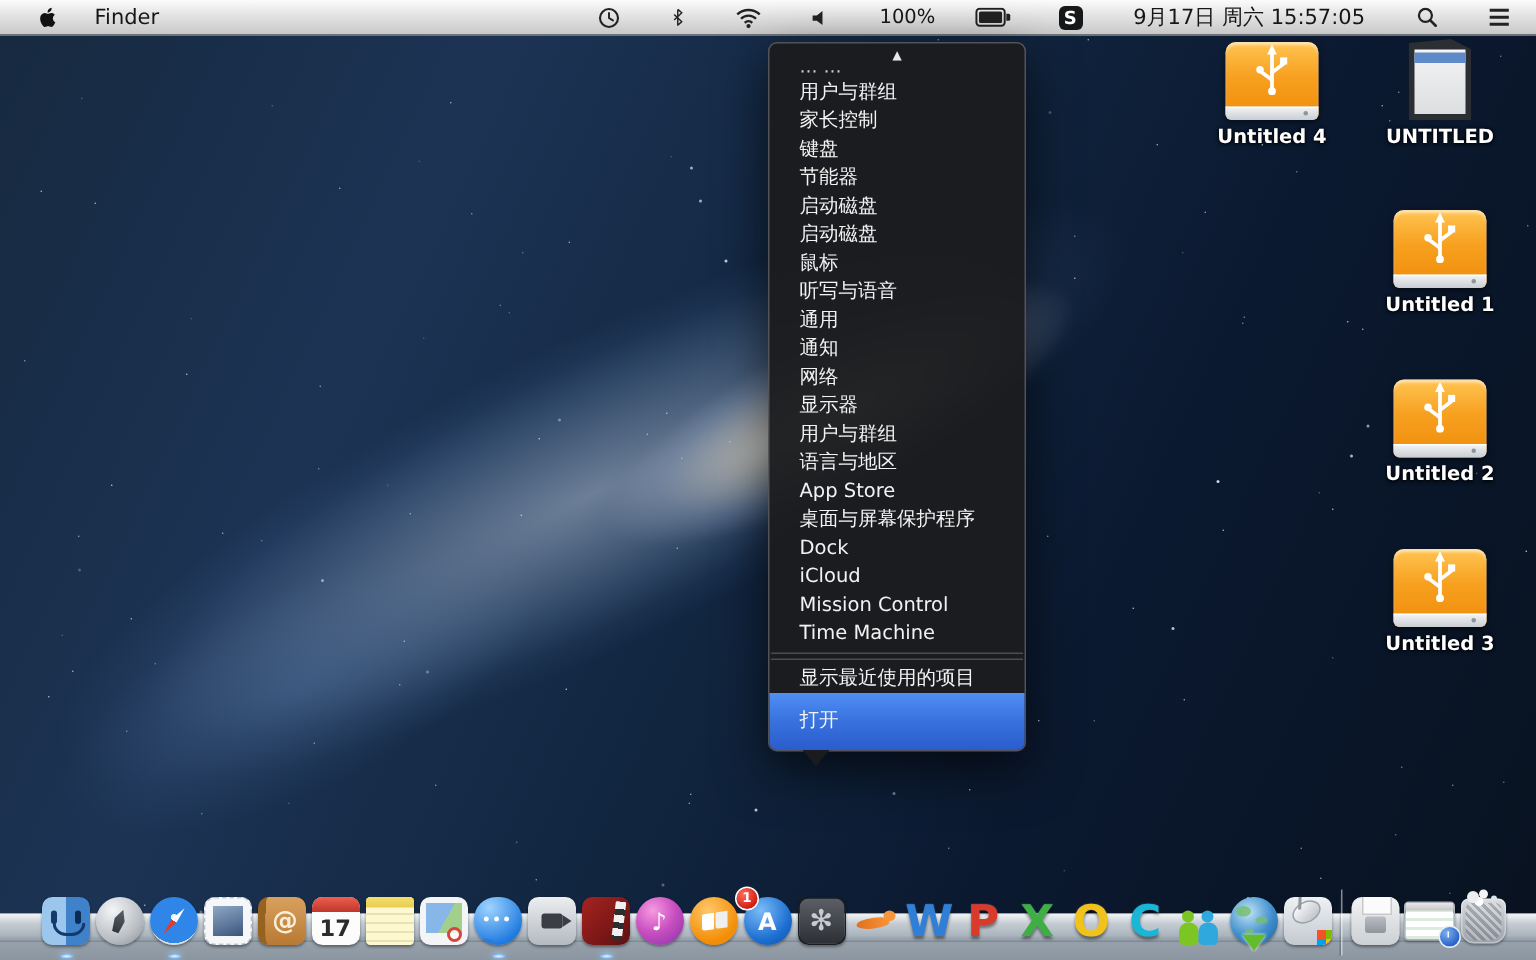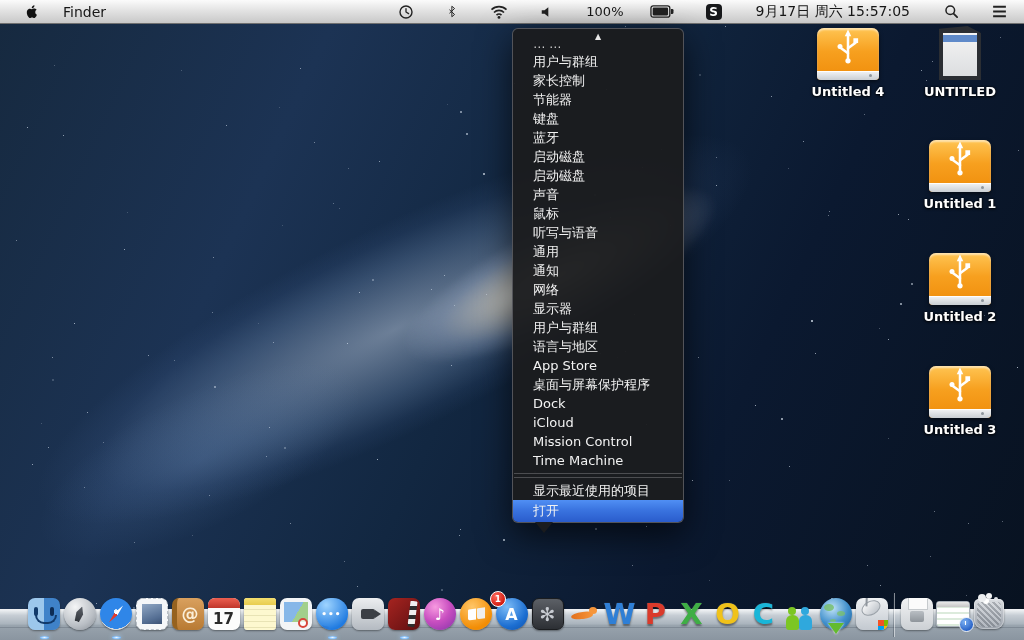--- a/index.html
+++ b/index.html
@@ -61,21 +61,21 @@
   .popup::after{content:"";position:absolute;left:22px;bottom:-11px;
     border-left:9px solid transparent;border-right:9px solid transparent;
     border-top:11px solid rgba(27,28,30,.97);}
   .pm-scroll{height:11px;text-align:center;font-size:8px;line-height:10px;color:#e8e8e8;}
   .pm-clipped{height:9px;overflow:hidden;padding:0 0 0 20px;color:#cfcfcf;font-size:12px;
     transform:translateY(-3px);letter-spacing:4px;}
   .pm-item{height:19px;line-height:19px;padding:0 12px 0 20px;white-space:nowrap;display:flex;align-items:center;}
   .pm-item span{flex:0 0 auto;}
   .pm-arrow{margin-left:auto;font-size:9px;color:#e6e6e6;}
   .pm-sep{height:1px;margin:3px 1px;background:rgba(255,255,255,.22);}
-  .pm-open{height:22px;line-height:22px;border-radius:0 0 5px 5px;
+  .pm-open{height:38px;line-height:22px;border-radius:0 0 5px 5px;
     background:linear-gradient(180deg,#508ff4 0%,#3a74e0 45%,#2a5ccc 100%);}
 
   
   .dock-shelf{position:absolute;left:0;right:0;bottom:0;height:30px;z-index:10;
     background:linear-gradient(180deg,#eef1f3 0%,#c6cdd4 18%,#aab4bd 46%,#98a3ad 52%,#8a95a0 100%);
     border-top:1px solid rgba(255,255,255,.85);}
   .dock-shelf::after{content:"";position:absolute;left:0;right:0;bottom:12px;height:1px;background:rgba(110,120,132,.55);}
   .dock-icons{position:absolute;left:26px;bottom:9px;display:flex;align-items:flex-end;gap:1px;z-index:20;}
   .dk{position:relative;width:35px;height:34px;flex:0 0 auto;display:flex;align-items:center;justify-content:center;}
   .light{position:absolute;left:50%;bottom:-8px;width:9px;height:3px;margin-left:-4px;border-radius:50%;
@@ -450,26 +450,24 @@
     <div class="di-label">Untitled 3</div>
   </div>
 
   <div class="popup">
     <div class="pm-scroll">▲</div>
     <div class="pm-clipped">⋯⋯</div>
     <div>
 
     <div class="pm-item">用户与群组</div>
         <div class="pm-item">家长控制</div>
+        <div class="pm-item">键盘</div>
         <div class="pm-item">节能器</div>
-        <div class="pm-item">键盘</div>
-        <div class="pm-item">蓝牙</div>
         <div class="pm-item">启动磁盘</div>
         <div class="pm-item">启动磁盘</div>
-        <div class="pm-item">声音</div>
         <div class="pm-item">鼠标</div>
         <div class="pm-item">听写与语音</div>
         <div class="pm-item">通用</div>
         <div class="pm-item">通知</div>
         <div class="pm-item">网络</div>
         <div class="pm-item">显示器</div>
         <div class="pm-item">用户与群组</div>
         <div class="pm-item">语言与地区</div>
         <div class="pm-item">App Store</div>
         <div class="pm-item">桌面与屏幕保护程序</div>

